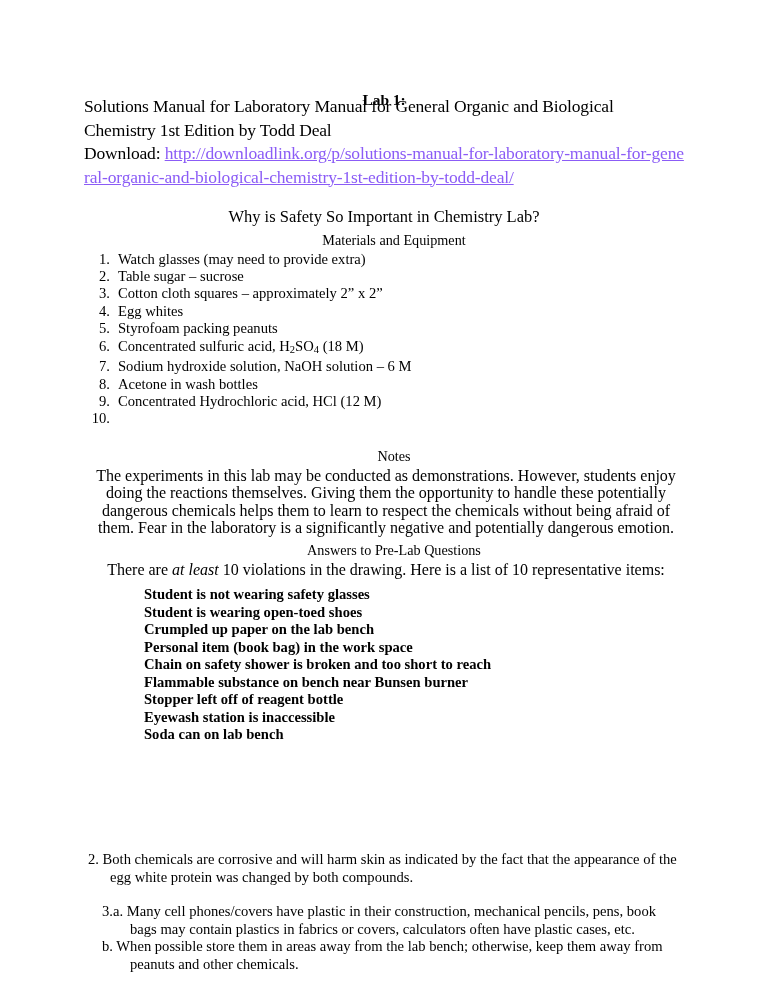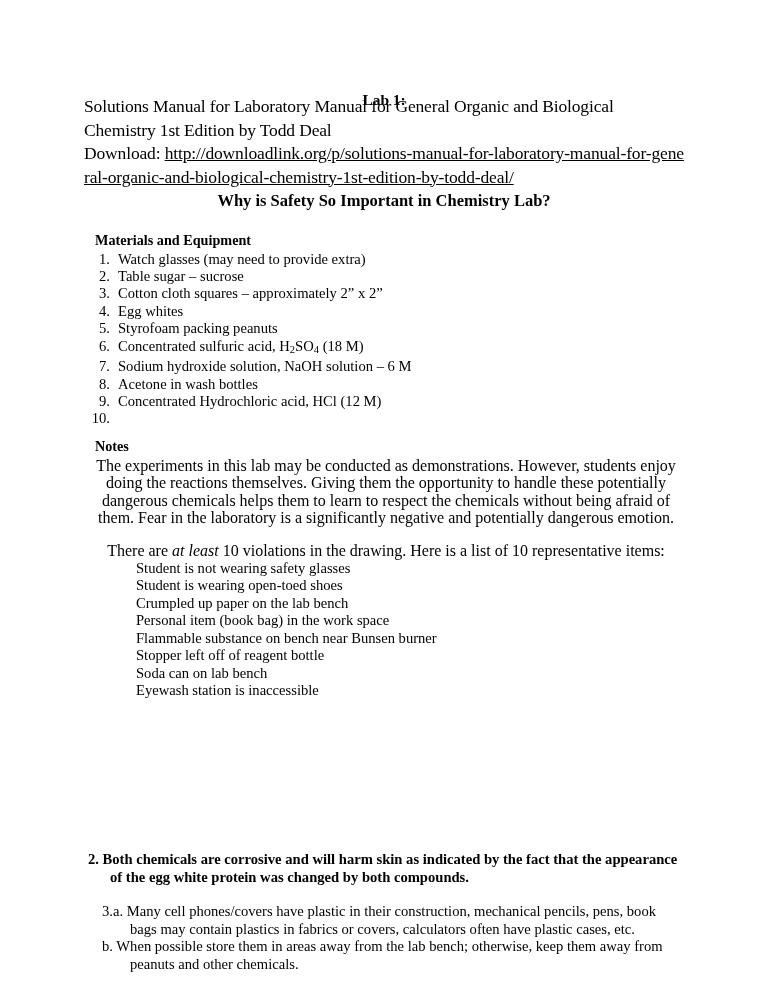--- a/index.html
+++ b/index.html
@@ -46,48 +46,49 @@
     line-height: 23.5px;
     letter-spacing: -0.15px;
   }
   .download-line {
     font-size: 17.5px;
     line-height: 23.5px;
     letter-spacing: -0.15px;
     margin-top: 0;
   }
   .doc-link {
-    color: #000000;
+    color: #8b5cf6;
     text-decoration: underline;
     word-break: break-all;
   }
 
   
   .center-heading {
     position: absolute;
     left: 84px;
     width: 600px;
-    top: 191px;
-    text-align: center;
-    font-weight: bold;
+    top: 207px;
+    text-align: center;
+    font-weight: normal;
     font-size: 16.5px;
     line-height: 20px;
   }
 
   
   .block {
     position: absolute;
     left: 88px;
     width: 596px;
   }
   .sub-head {
-    font-weight: bold;
+    font-weight: normal;
     font-size: 14.2px;
     line-height: 17.5px;
-    margin: 0 0 1px 7px;
+    margin: 0 0 1px 16px;
+    text-align: center;
   }
   .para {
     font-size: 16px;
     line-height: 17.6px;
     margin: 0;
     text-align: center;
   }
 
   
   .mat-list {
@@ -109,45 +110,45 @@
     text-align: right;
   }
   sub {
     font-size: 0.72em;
     vertical-align: -0.22em;
   }
 
   
   .indent-list {
     list-style: none;
-    margin: 0;
+    margin: 8px;
     padding: 0 0 0 48px;
     font-size: 14.6px;
     line-height: 17.5px;
+    font-weight: bold;
   }
   .indent-list li { white-space: nowrap; }
 
   
   .ans-item {
     position: relative;
     font-size: 14.6px;
     line-height: 17.6px;
   }
   .ans-a {
     padding-left: 28px;
     text-indent: -28px;
   }
   .ans-b {
     padding-left: 42px;
     text-indent: -28px;
   }
   .ans-n {
     padding-left: 22px;
     text-indent: -22px;
-    font-weight: bold;
   }
   .ital { font-style: italic; }
 </style>
 </head>
 <body>
 
 <div class="page">
 
   <div class="title-block">
     <div class="lab-label">Lab 1:</div>
@@ -168,36 +169,38 @@
         <li><span class="num">4.</span><span>Egg whites</span></li>
         <li><span class="num">5.</span><span>Styrofoam packing peanuts</span></li>
         <li><span class="num">6.</span><span>Concentrated sulfuric acid, H<sub>2</sub>SO<sub>4</sub> (18 M)</span></li>
         <li><span class="num">7.</span><span>Sodium hydroxide solution, NaOH solution – 6 M</span></li>
         <li><span class="num">8.</span><span>Acetone in wash bottles</span></li>
         <li><span class="num">9.</span><span>Concentrated Hydrochloric acid, HCl (12 M)</span></li>
         <li><span class="num">10.</span></li>
       </ul>
   </div>
 
-  <div class="block" style="top:438px;">
+  <div class="block" style="top:448px;">
     <div class="sub-head">Notes</div>
     <p class="para">The experiments in this lab may be conducted as demonstrations.  However, students enjoy doing the reactions themselves.  Giving them the opportunity to handle these potentially dangerous chemicals helps them to learn to respect the chemicals without being afraid of them.  Fear in the laboratory is a significantly negative and potentially dangerous emotion.</p>
   </div>
 
   <div class="block" style="top:542px;">
+    <div class="sub-head">Answers to Pre-Lab Questions</div>
     <p class="para"><span>There are </span><span class="ital">at least</span><span> 10 violations in the drawing.  Here is a list of 10 representative items:</span></p>
     <ul class="indent-list" id="violations-list">
         <li>Student is not wearing safety glasses</li>
         <li>Student is wearing open-toed shoes</li>
         <li>Crumpled up paper on the lab bench</li>
         <li>Personal item (book bag) in the work space</li>
+        <li>Chain on safety shower is broken and too short to reach</li>
         <li>Flammable substance on bench near Bunsen burner</li>
         <li>Stopper left off of reagent bottle</li>
+        <li>Eyewash station is inaccessible</li>
         <li>Soda can on lab bench</li>
-        <li>Eyewash station is inaccessible</li>
       </ul>
   </div>
 
 
   <div class="block" style="top:851px;">
     <div class="ans-item ans-n">2. Both chemicals are corrosive and will harm skin as indicated by the fact that the appearance of the egg white protein was changed by both compounds.</div>
   </div>
 
   <div class="block" style="top:903px;">
     <div class="ans-item ans-b" style="padding-left:42px;text-indent:-28px;">3.a. Many cell phones/covers have plastic in their construction, mechanical pencils, pens, book bags may contain plastics in fabrics or covers, calculators often have plastic cases, etc.</div>

